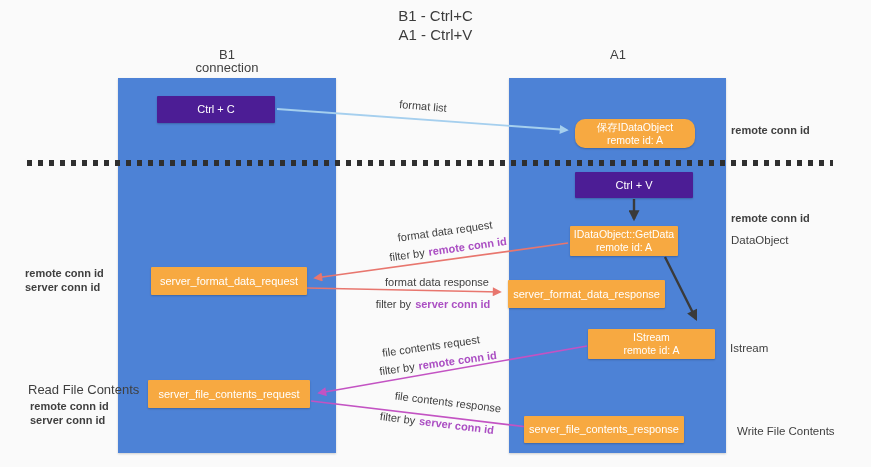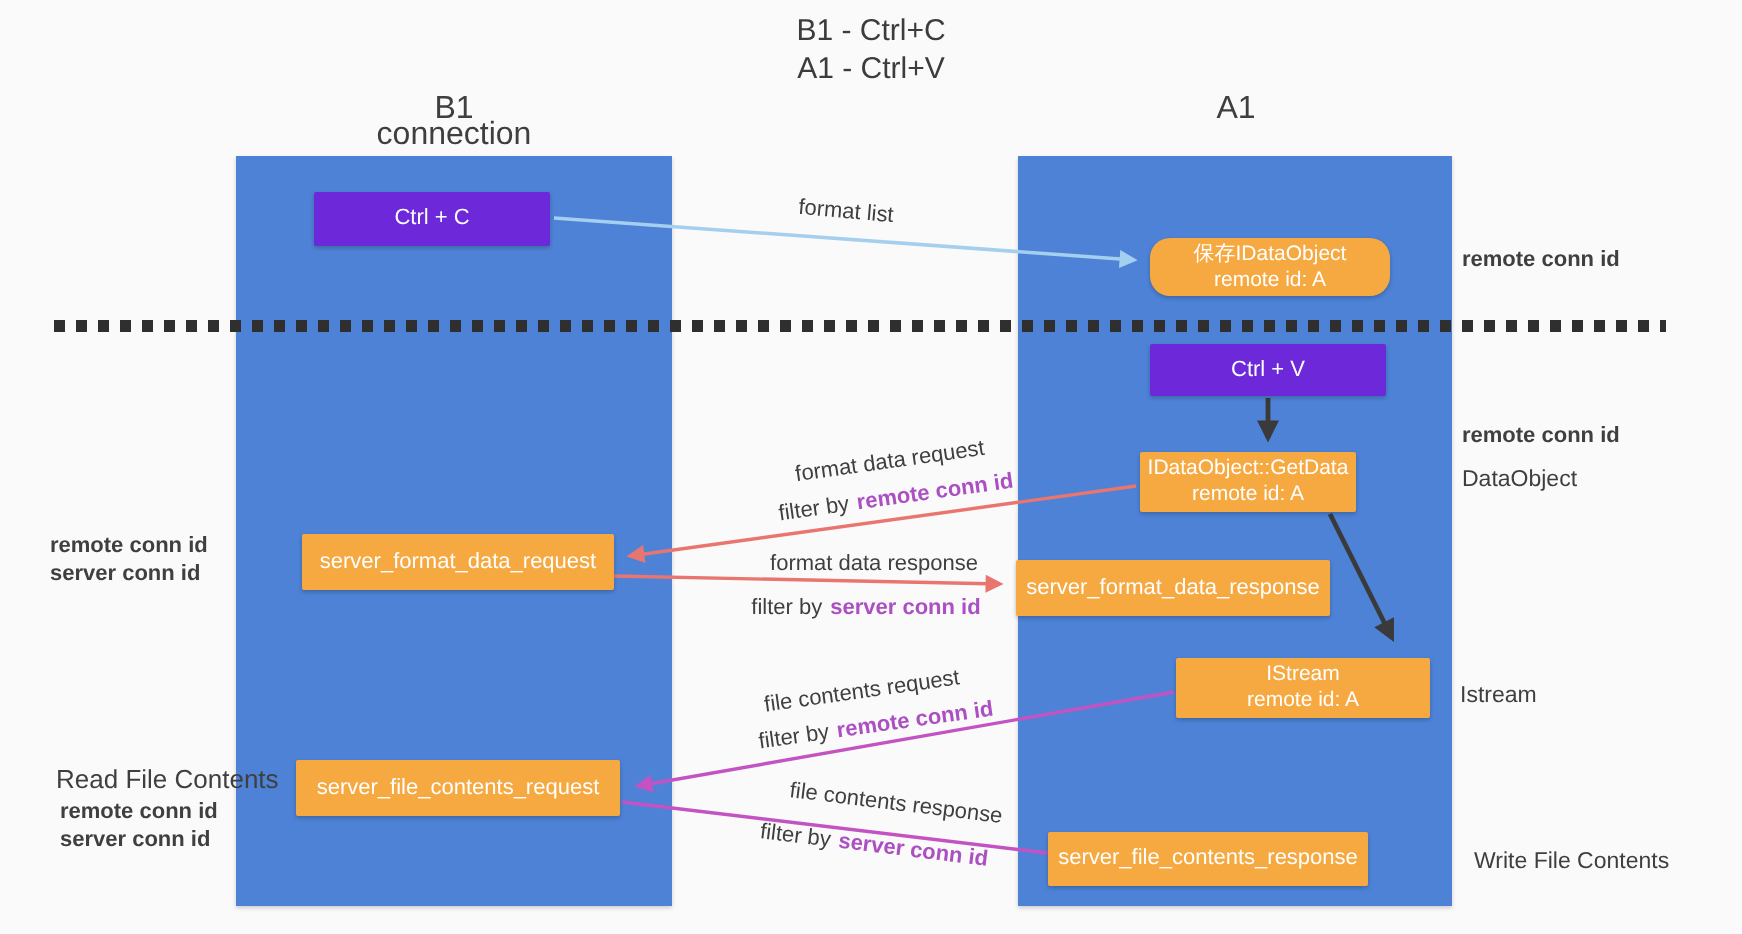--- a/index.html
+++ b/index.html
@@ -6,40 +6,40 @@
   .canvas{
     position:relative;width:871px;height:467px;background:#fafafa;
     font-family:"Liberation Sans",sans-serif;overflow:hidden;
   }
   .title{
     position:absolute;left:0;top:6px;width:871px;text-align:center;
     font-size:15px;line-height:19px;color:#3c3c3c;
   }
   .col-header{
     position:absolute;top:48px;width:218px;text-align:center;
-    font-size:16px;line-height:13px;color:#3f3f3f;
+    font-size:13px;line-height:13px;color:#3f3f3f;
   }
   .col-header.left{left:118px;}
   .col-header.right{left:509px;}
   .lifeline{
     position:absolute;top:78px;height:375px;background:#4d82d6;
     box-shadow:0 1px 2px rgba(0,0,0,0.18);
   }
   .lifeline.left{left:118px;width:218px;}
   .lifeline.right{left:509px;width:217px;}
   .dashed{
     position:absolute;left:27px;top:160px;width:806px;height:5.5px;
     background:repeating-linear-gradient(90deg,#2f2f2f 0,#2f2f2f 5.5px,transparent 5.5px,transparent 11px);
   }
   .node{
     position:absolute;display:flex;flex-direction:column;align-items:center;justify-content:center;
     color:#fff;font-size:11px;text-align:center;box-shadow:0 1px 2px rgba(0,0,0,0.22);
     border-radius:1px;
   }
-  .node.green{background:#6d28d9;}
+  .node.green{background:#4c1d95;}
   .node.orange{background:#f7a941;}
   .node .l2{font-size:10.5px;line-height:13px;}
   .node .l1{line-height:13px;}
   .flow-label{
     position:absolute;white-space:nowrap;font-size:11px;color:#3f3f3f;
     transform:translate(-50%,-50%);display:inline-flex;gap:4px;align-items:baseline;
   }
   .rot-neg{transform:translate(-50%,-50%) rotate(-8deg);}
   .rot-pos{transform:translate(-50%,-50%) rotate(7deg);}
   .rot-sm{transform:translate(-50%,-50%) rotate(5deg);}

